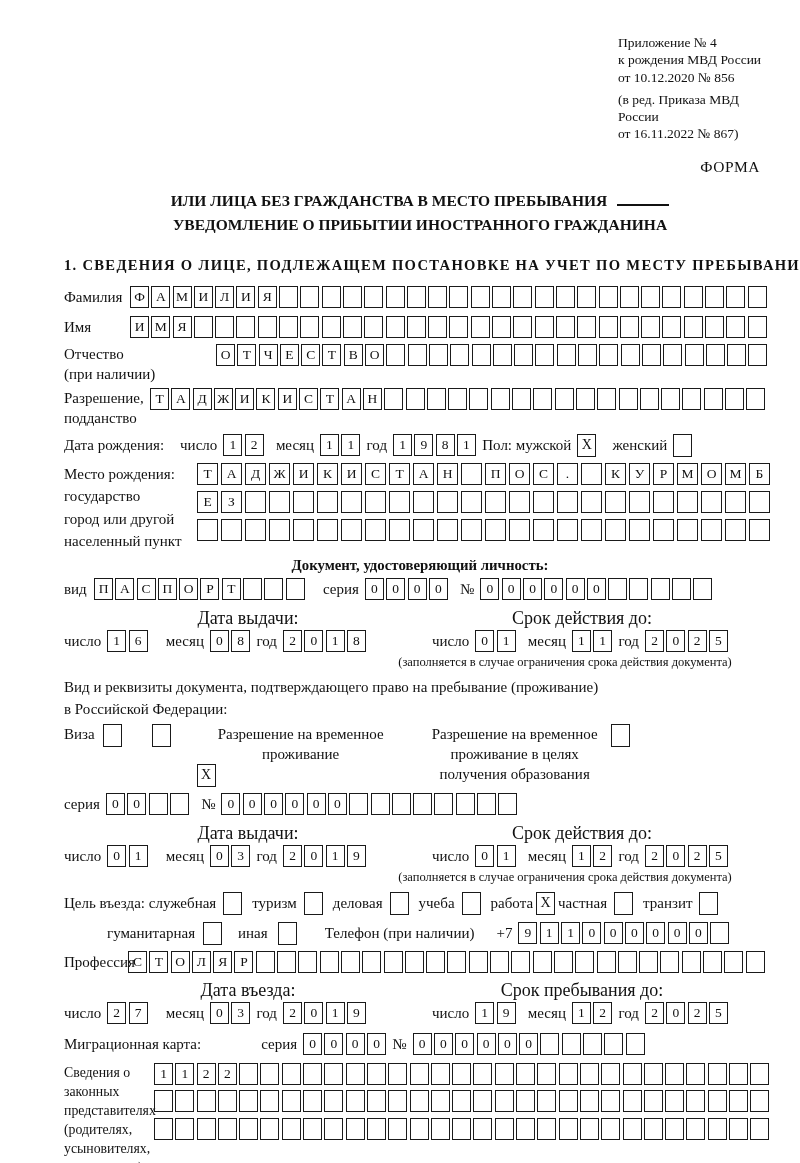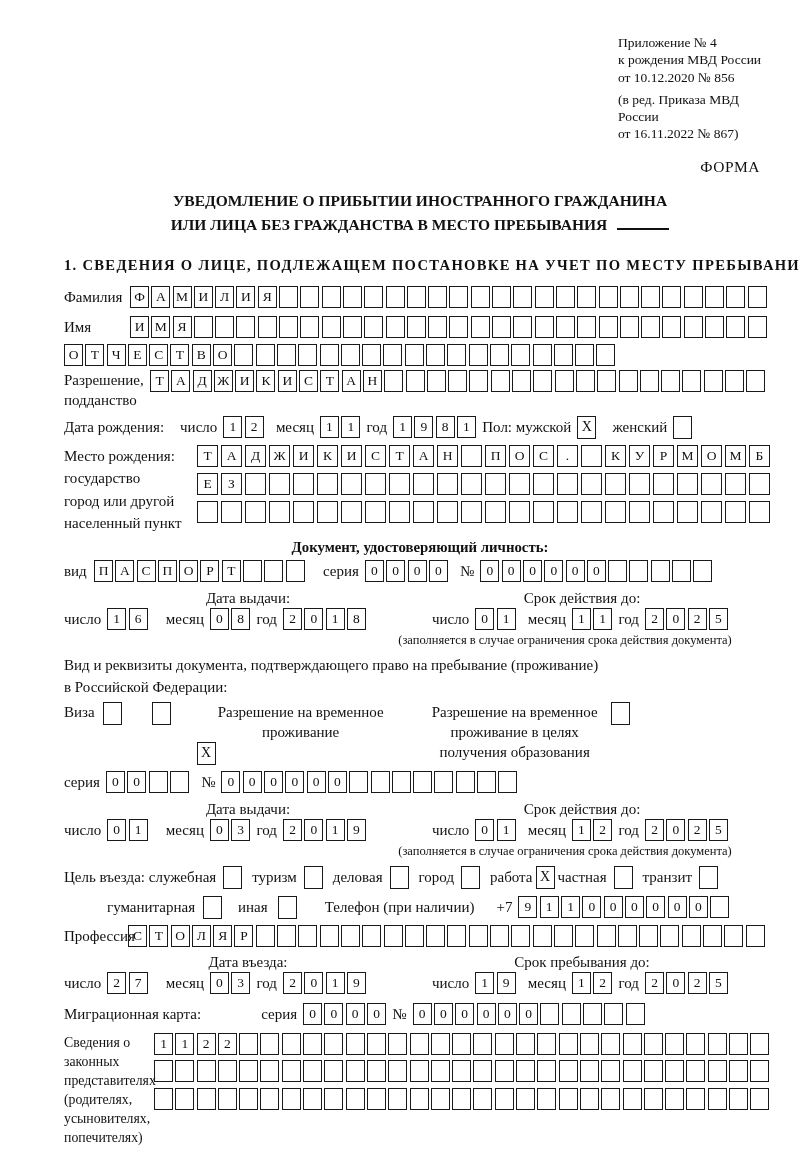--- a/index.html
+++ b/index.html
@@ -32,21 +32,21 @@
   .dl{font-size:15px;line-height:23px;margin-right:6px;flex:none;}
   .gap10{margin-left:10px;} .gap16{margin-left:16px;} .gap4{margin-left:4px;}
 
   
   .bp-lbls{width:133px;font-size:15px;line-height:22.5px;flex:none;}
   .bp-rows .boxes{margin-bottom:6px;}
 
   .center-bold{font-weight:bold;text-align:center;font-size:14.8px;margin-top:4px;}
 
   
-  .dh{display:flex;font-size:15px;margin-top:7px;}
+  .dh{display:flex;font-size:18px;margin-top:7px;}
   .dh-l{width:368px;text-align:center;}
   .dh-r{width:300px;text-align:center;}
   .drow{display:flex;margin-top:1px;}
   .dg{display:flex;align-items:flex-start;}
   .dg-l{width:368px;}
   .note{font-size:12.5px;margin-left:291px;width:420px;text-align:center;margin-top:2px;}
 
   .intro{font-size:15px;line-height:20px;margin-top:7px;}
 
   
@@ -83,22 +83,22 @@
     <div>от 10.12.2020 № 856</div>
     <div class="amend">
       <div>(в ред. Приказа МВД России</div>
       <div>от 16.11.2022 № 867)</div>
     </div>
   </div>
 
   <div class="forma">ФОРМА</div>
 
   <div class="title">
+    <div><span>ИЛИ ЛИЦА БЕЗ ГРАЖДАНСТВА В МЕСТО ПРЕБЫВАНИЯ</span><span class="blank"></span></div>
     <div>УВЕДОМЛЕНИЕ О ПРИБЫТИИ ИНОСТРАННОГО ГРАЖДАНИНА</div>
-    <div><span>ИЛИ ЛИЦА БЕЗ ГРАЖДАНСТВА В МЕСТО ПРЕБЫВАНИЯ</span><span class="blank"></span></div>
   </div>
 
   <div class="sec">1. СВЕДЕНИЯ О ЛИЦЕ, ПОДЛЕЖАЩЕМ ПОСТАНОВКЕ НА УЧЕТ ПО МЕСТУ ПРЕБЫВАНИЯ</div>
 
   <div class="crow mt12">
     <div class="lbl lw-sur">Фамилия</div>
     <div class="boxes">
         <span class="cbox">Ф</span>
         <span class="cbox">А</span>
         <span class="cbox">М</span>
@@ -162,20 +162,24 @@
         <span class="cbox"></span>
         <span class="cbox"></span>
         <span class="cbox"></span>
         <span class="cbox"></span>
         <span class="cbox"></span>
         <span class="cbox"></span>
       </div>
   </div>
 
   <div class="crow mt6">
+    <div class="lbl lbl2 lw-pat">
+      <div>Отчество</div>
+      <div>(при наличии)</div>
+    </div>
     <div class="boxes">
         <span class="cbox">О</span>
         <span class="cbox">Т</span>
         <span class="cbox">Ч</span>
         <span class="cbox">Е</span>
         <span class="cbox">С</span>
         <span class="cbox">Т</span>
         <span class="cbox">В</span>
         <span class="cbox">О</span>
         <span class="cbox"></span>
@@ -530,21 +534,21 @@
   </div>
   <div class="note">(заполняется в случае ограничения срока действия документа)</div>
 
   <div class="purp">
     <span class="plbl">Цель въезда: служебная</span>
     <span class="chk"></span>
     <span class="plbl">туризм</span>
     <span class="chk"></span>
     <span class="plbl">деловая</span>
     <span class="chk"></span>
-    <span class="plbl">город</span>
+    <span class="plbl">учеба</span>
     <span class="chk"></span>
     <span class="plbl">работа</span>
     <span class="chk" style="margin-left:3px;">Х</span>
     <span class="plbl" style="margin-left:3px;">частная</span>
     <span class="chk"></span>
     <span class="plbl">транзит</span>
     <span class="chk"></span>
   </div>
 
   <div class="phone-row">

